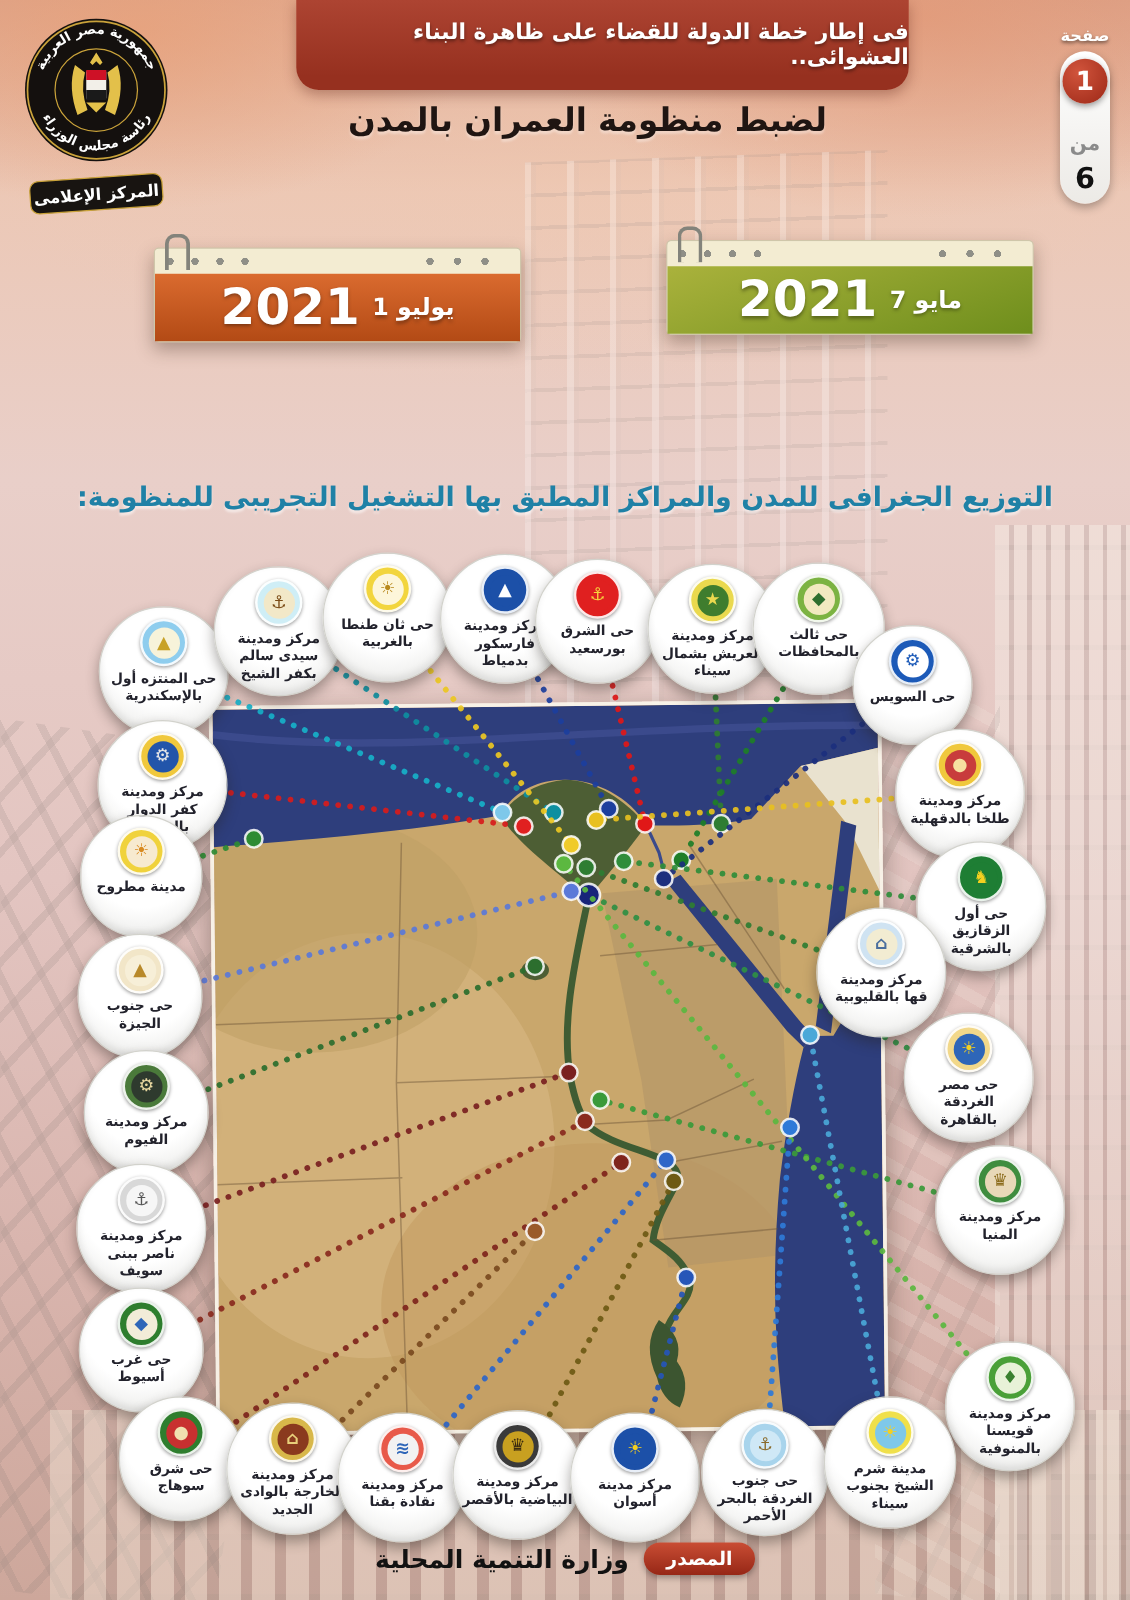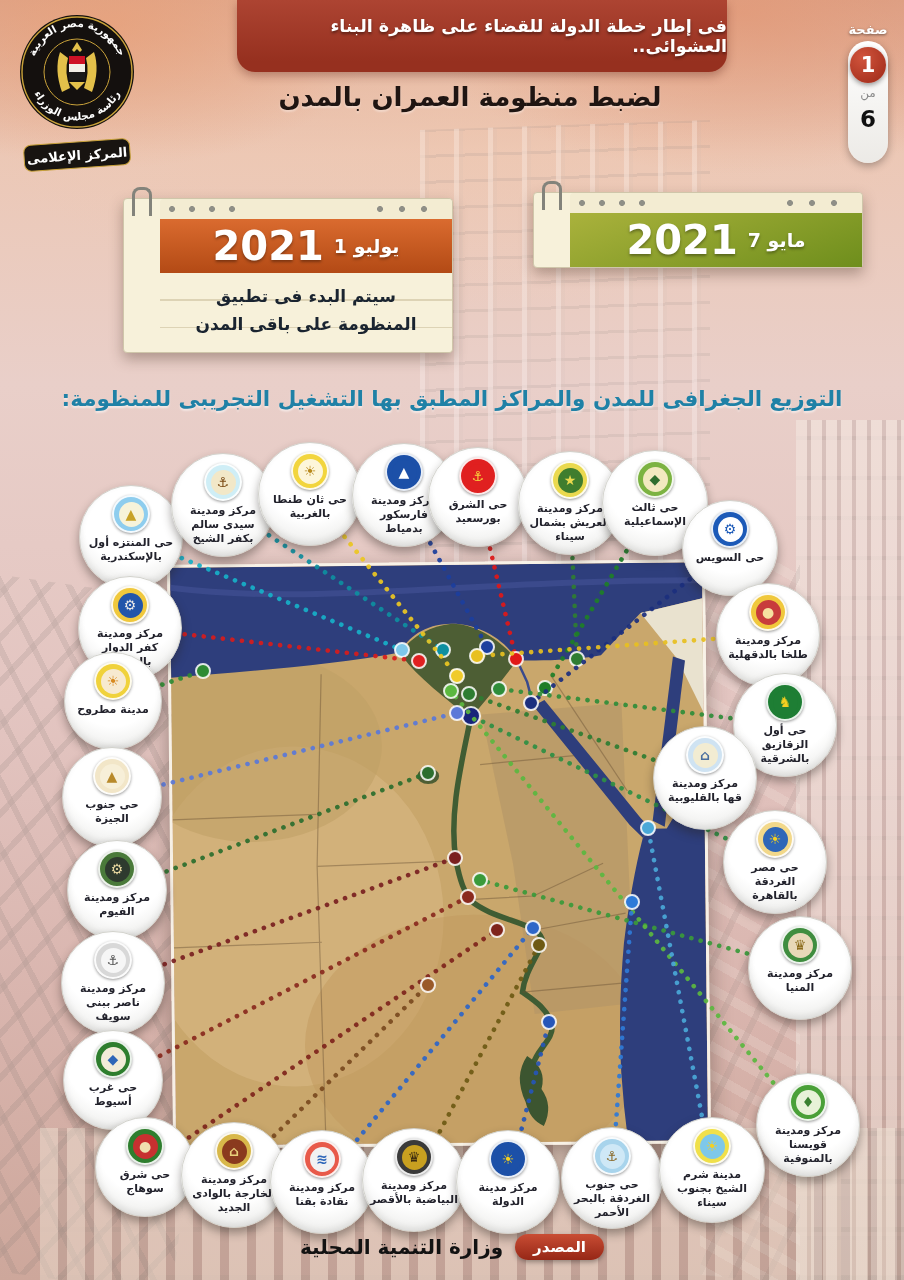--- a/index.html
+++ b/index.html
@@ -45,29 +45,29 @@
   .title .l2{font-size:26px;font-weight:bold;color:#1f1512;margin-top:4px;text-shadow:0 2px 2px rgba(255,255,255,.35);}
 
   
   .pagebox{position:absolute;right:6px;top:22px;width:60px;z-index:5;text-align:center;}
   .pagebox .plabel{color:#fff;font-weight:bold;font-size:13px;text-shadow:0 1px 3px rgba(0,0,0,.5);direction:rtl;}
   .pagebox .capsule{margin:4px auto 0;width:40px;height:122px;background:linear-gradient(180deg,#ffffff,#eceae6);
     border-radius:20px;box-shadow:0 3px 8px rgba(0,0,0,.3);display:flex;flex-direction:column;align-items:center;}
   .pagebox .pnum{width:36px;height:36px;margin-top:6px;border-radius:50%;
     background:radial-gradient(circle at 35% 30%,#d1543c,#9c2817);color:#fff;font-size:21px;font-weight:bold;
     display:flex;align-items:center;justify-content:center;box-shadow:0 2px 5px rgba(0,0,0,.4);}
-  .pagebox .pof{margin-top:3px;font-size:12px;font-weight:normal;color:#8a8a8a;direction:rtl;}
+  .pagebox .pof{margin-top:22px;font-size:16px;font-weight:bold;color:#8a8a8a;direction:rtl;}
   .pagebox .ptotal{margin-top:6px;font-size:23px;font-weight:bold;color:#111;}
 
   
   .logo{position:absolute;left:16px;top:8px;width:122px;height:172px;z-index:5;}
 
   
   .card{position:absolute;z-index:5;width:292px;border-radius:4px;background:#f7f1da;
-    box-shadow:0 6px 14px rgba(60,40,30,.35);border:1px solid #cfc6aa;padding-left:36px;}
+    box-shadow:0 6px 14px rgba(60,40,30,.35);border:1px solid #cfc6aa;}
   .card-july{left:123px;top:198px;}
   .card-may{left:533px;top:192px;}
   .card .holes{height:20px;border-radius:4px 4px 0 0;background:
     radial-gradient(circle 3px at 12px 10px,#8f8f87 95%,transparent),
     radial-gradient(circle 3px at 32px 10px,#8f8f87 95%,transparent),
     radial-gradient(circle 3px at 52px 10px,#8f8f87 95%,transparent),
     radial-gradient(circle 3px at 72px 10px,#8f8f87 95%,transparent),
     radial-gradient(circle 3px at 220px 10px,#8f8f87 95%,transparent),
     radial-gradient(circle 3px at 242px 10px,#8f8f87 95%,transparent),
     radial-gradient(circle 3px at 264px 10px,#8f8f87 95%,transparent),
@@ -169,22 +169,20 @@
     <div class="l2">لضبط منظومة العمران بالمدن</div>
   </div>
 
   <div class="card card-july">
     <div class="clip"></div>
     <div class="holes"></div>
     <div class="datebar">
       <span class="year">2021</span>
       <span class="day">1 يوليو</span>
     </div>
-    <div class="bodytext">سيتم البدء فى تطبيق
-المنظومة على باقى المدن</div>
   </div>
 
   <div class="card card-may">
     <div class="clip"></div>
     <div class="holes"></div>
     <div class="datebar">
       <span class="year">2021</span>
       <span class="day">7 مايو</span>
     </div>
   </div>
@@ -325,21 +323,21 @@
       <div class="badge" style="left: 518px; top: 451px; height: 104px; width: 104px;">
       <span class="emblem" style="background: rgb(234, 217, 78);">
         <span class="emblem-inner" style="background: rgb(63, 125, 46); color: rgb(234, 217, 78);">★</span>
       </span>
       <span class="badge-label">مركز ومدينة العريش بشمال سيناء</span>
     </div>
       <div class="badge" style="left: 602px; top: 450px; height: 106px; width: 106px;">
       <span class="emblem" style="background: rgb(124, 179, 66);">
         <span class="emblem-inner" style="background: rgb(242, 233, 192); color: rgb(46, 110, 46);">◆</span>
       </span>
-      <span class="badge-label">حى ثالث الإسماعيلية</span>
+      <span class="badge-label">حى ثالث بالمحافظات</span>
     </div>
       <div class="badge" style="left: 682px; top: 500px; height: 96px; width: 96px;">
       <span class="emblem" style="background: rgb(28, 90, 184);">
         <span class="emblem-inner" style="background: rgb(255, 255, 255); color: rgb(28, 90, 184);">⚙</span>
       </span>
       <span class="badge-label">حى السويس</span>
     </div>
       <div class="badge" style="left: 716px; top: 583px; height: 104px; width: 104px;">
       <span class="emblem" style="background: rgb(240, 200, 60);">
         <span class="emblem-inner" style="background: rgb(200, 60, 60); color: rgb(246, 224, 160);">●</span>
@@ -433,21 +431,21 @@
       <div class="badge" style="left: 362px; top: 1128px; height: 104px; width: 104px;">
       <span class="emblem" style="background: rgb(58, 58, 58);">
         <span class="emblem-inner" style="background: rgb(200, 160, 32); color: rgb(58, 42, 16);">♛</span>
       </span>
       <span class="badge-label">مركز ومدينة البياضية بالأقصر</span>
     </div>
       <div class="badge" style="left: 456px; top: 1130px; height: 104px; width: 104px;">
       <span class="emblem" style="background: rgb(28, 80, 168);">
         <span class="emblem-inner" style="background: rgb(28, 80, 168); color: rgb(245, 208, 32);">☀</span>
       </span>
-      <span class="badge-label">مركز مدينة الدولة</span>
+      <span class="badge-label">مركز مدينة أسوان</span>
     </div>
       <div class="badge" style="left: 561px; top: 1127px; height: 102px; width: 102px;">
       <span class="emblem" style="background: rgb(168, 212, 236);">
         <span class="emblem-inner" style="background: rgb(207, 232, 246); color: rgb(138, 106, 42);">⚓</span>
       </span>
       <span class="badge-label">حى جنوب الغردقة بالبحر الأحمر</span>
     </div>
       <div class="badge" style="left: 659px; top: 1117px; height: 106px; width: 106px;">
       <span class="emblem" style="background: rgb(240, 224, 74);">
         <span class="emblem-inner" style="background: rgb(126, 200, 234); color: rgb(245, 208, 32);">☀</span>

